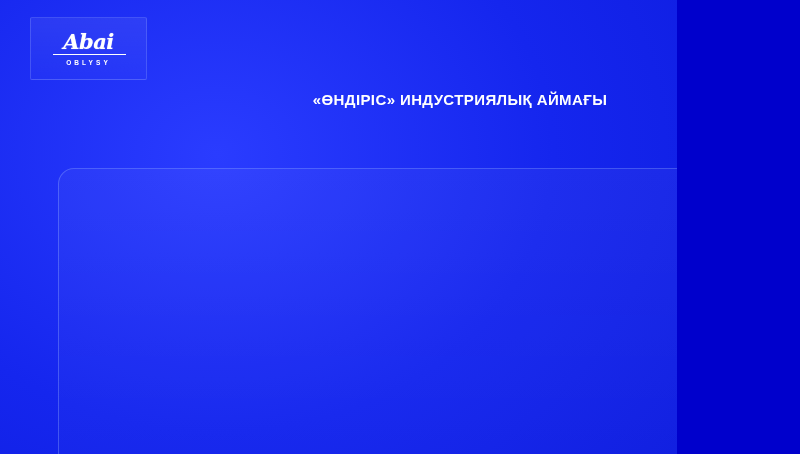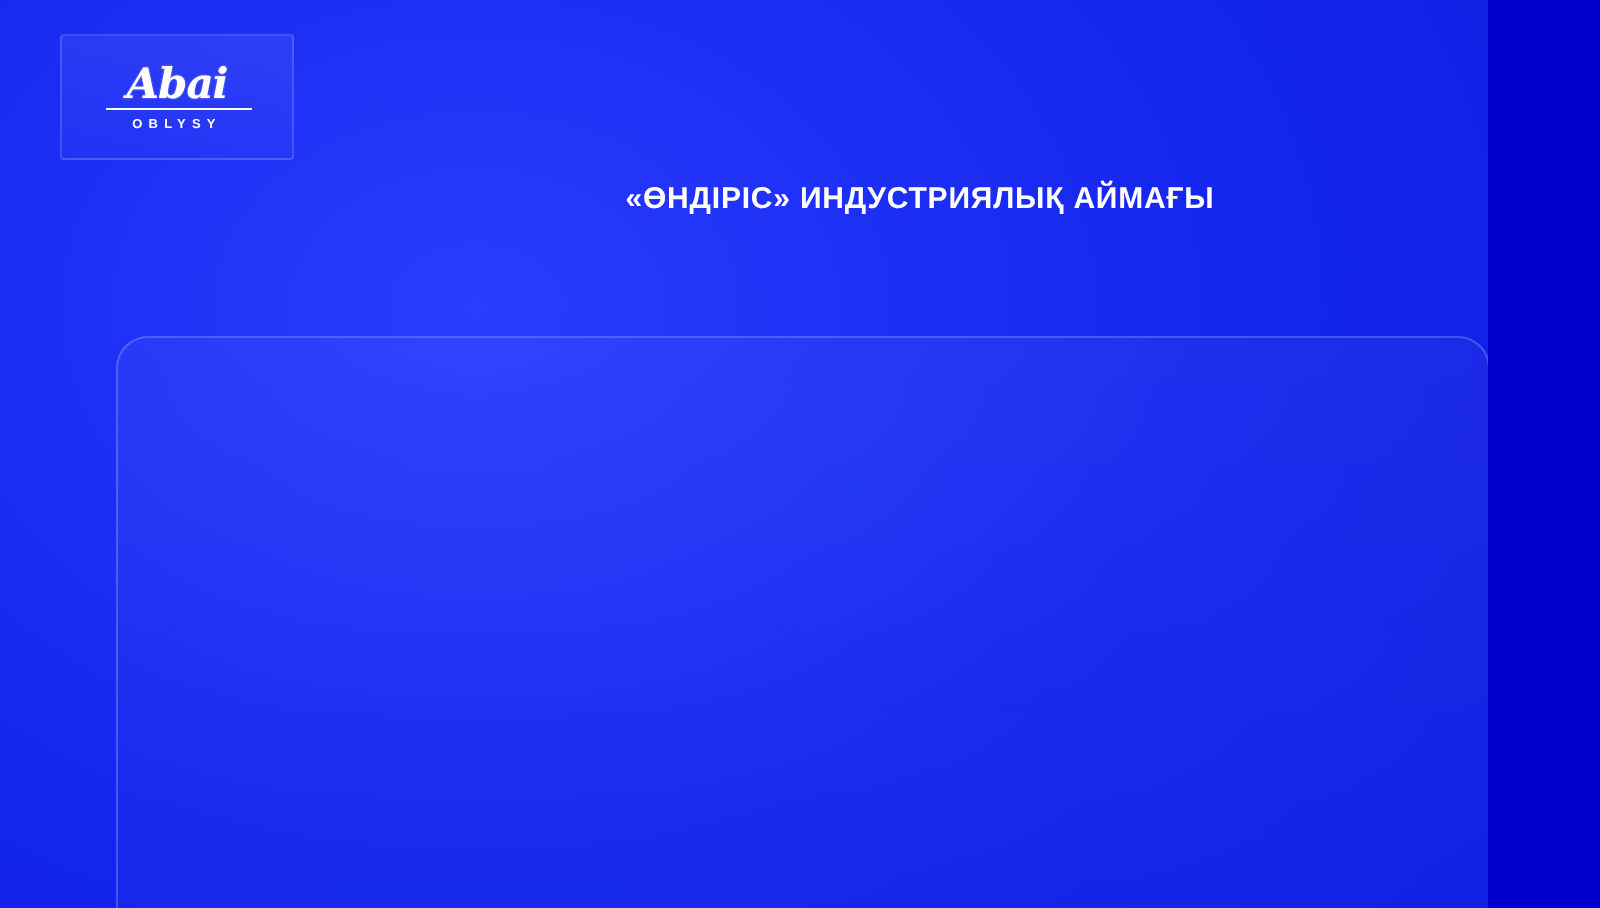--- a/index.html
+++ b/index.html
@@ -2,21 +2,21 @@
 <html><head>
 <meta charset="utf-8">
 <style>
   html, body {
     margin: 0;
     padding: 0;
     background: #0000cc;
   }
   #slide {
     position: relative;
-    width: 744px;
+    width: 677px;
     height: 454px;
     background: #1424e8;
     overflow: hidden;
     font-family: "Liberation Sans", sans-serif;
   }
   
   #slide::before {
     content: "";
     position: absolute;
     left: -10%;

